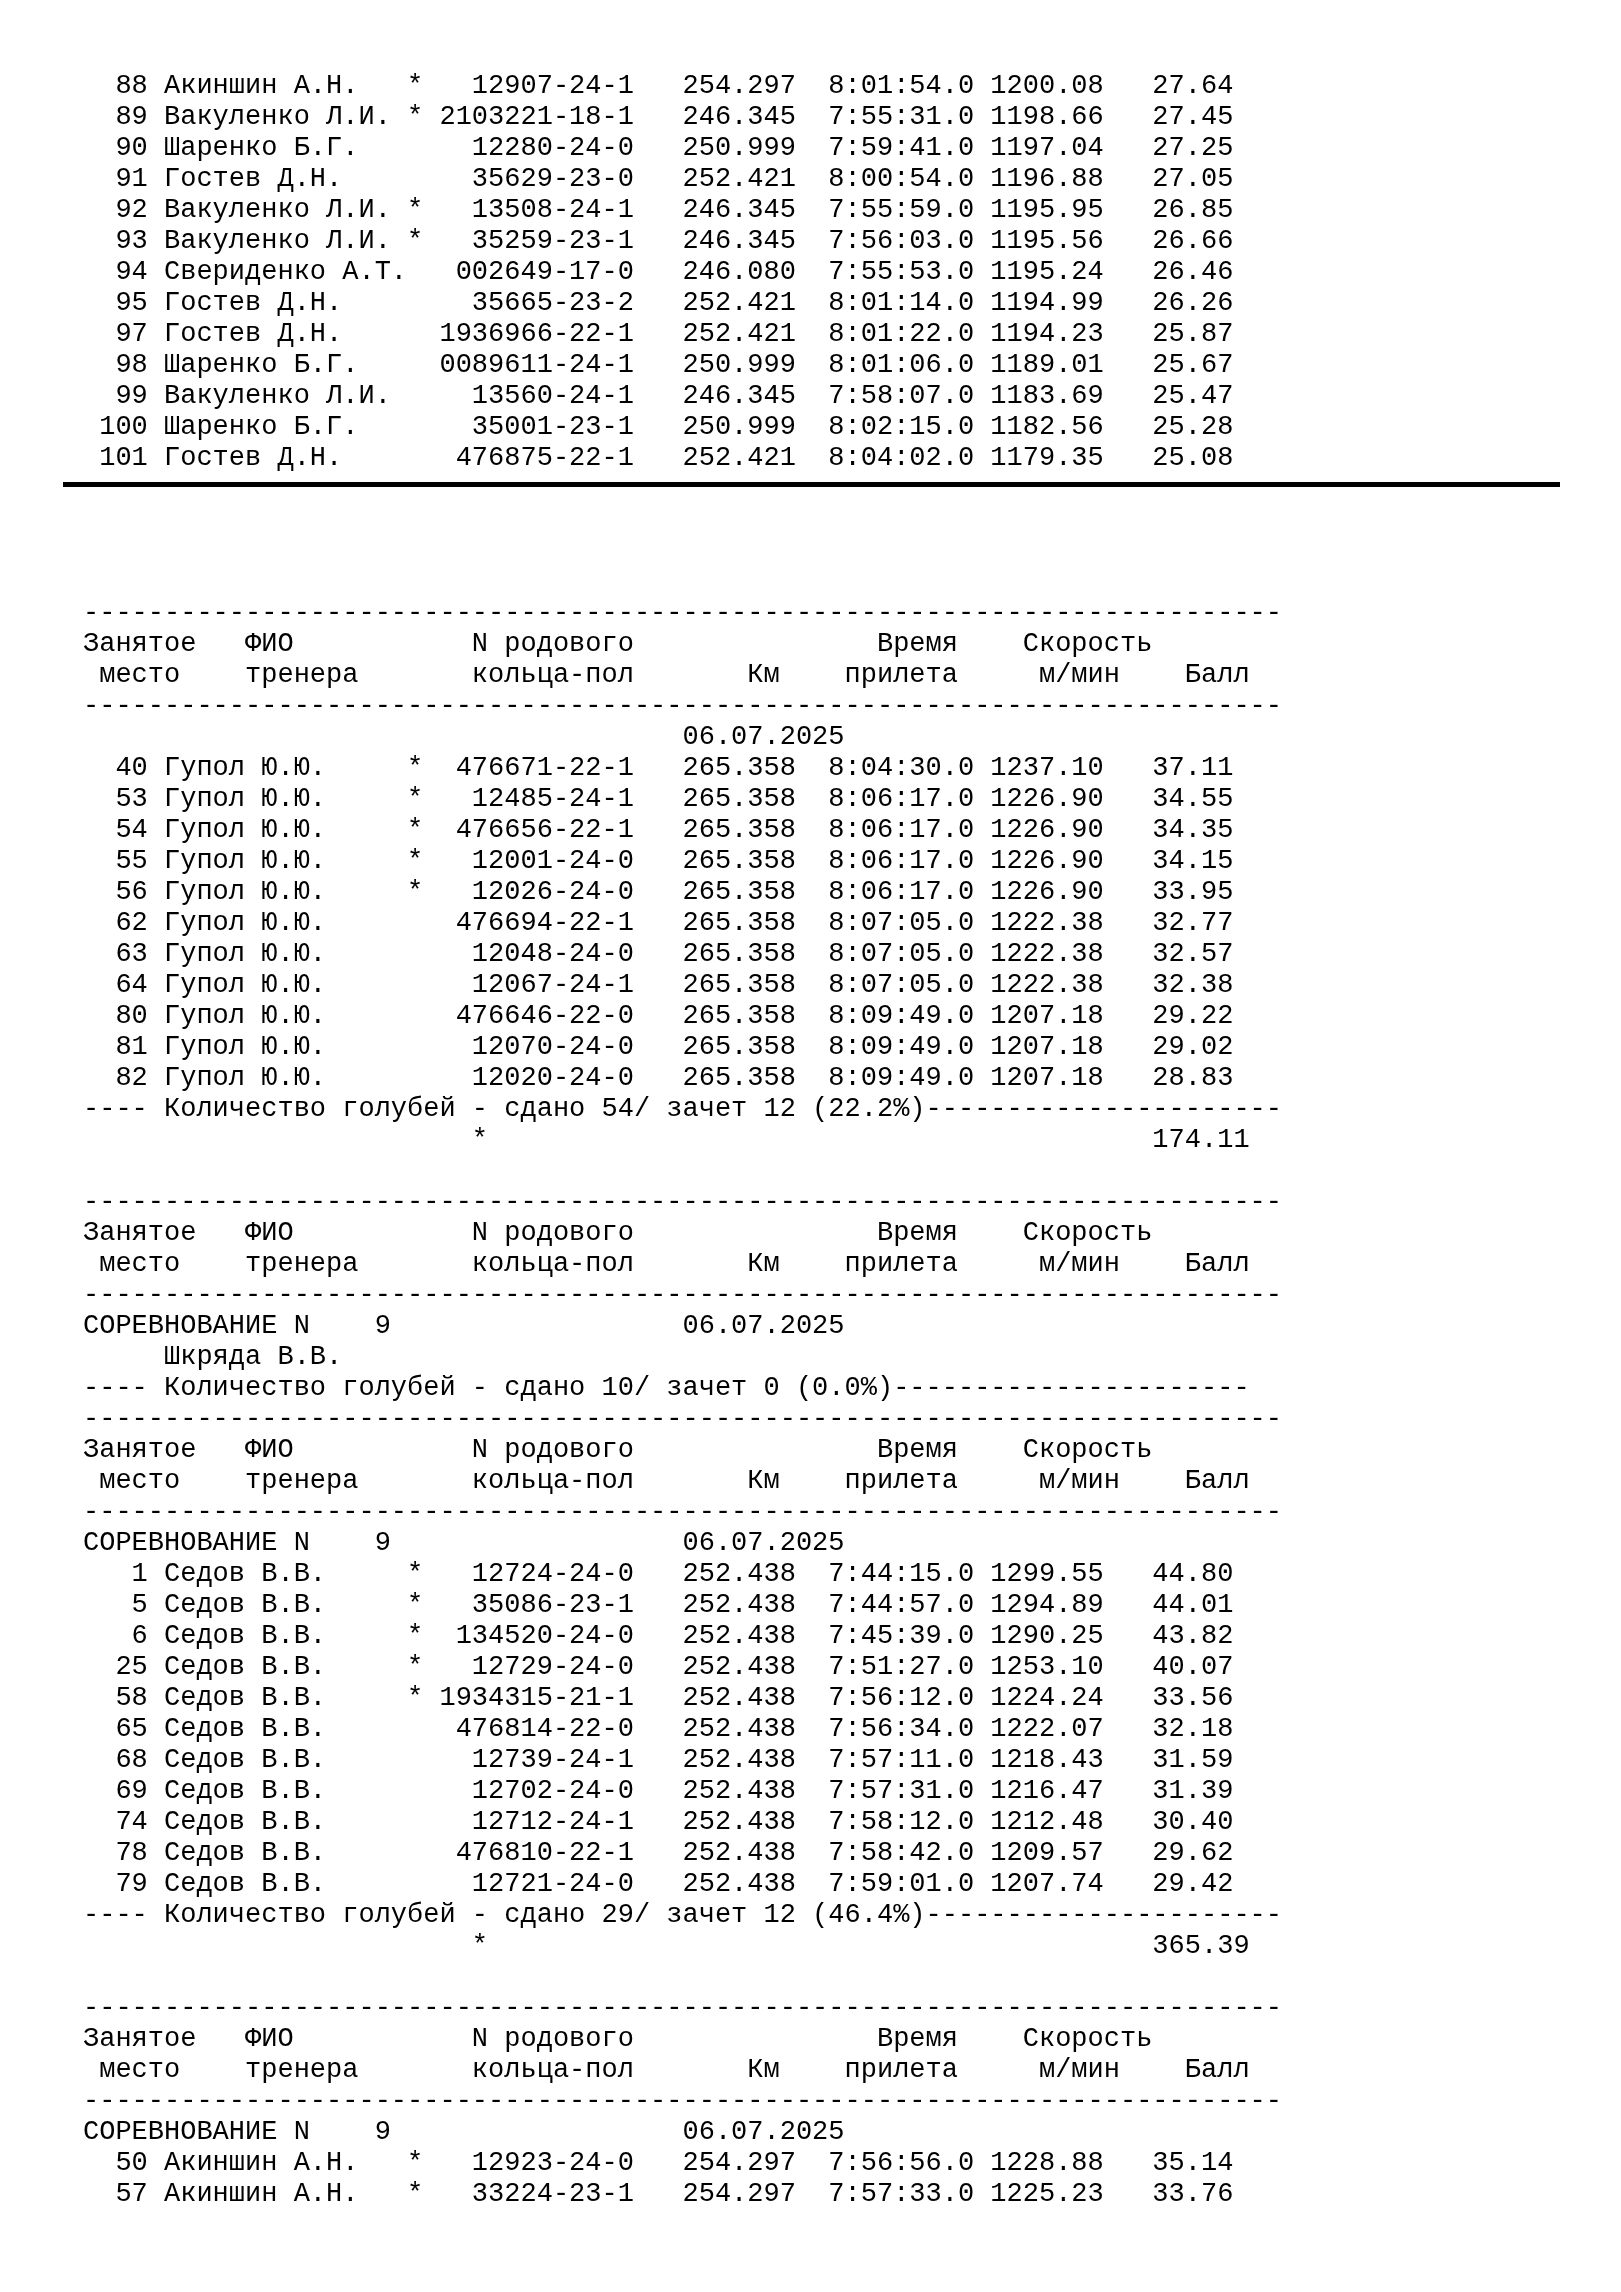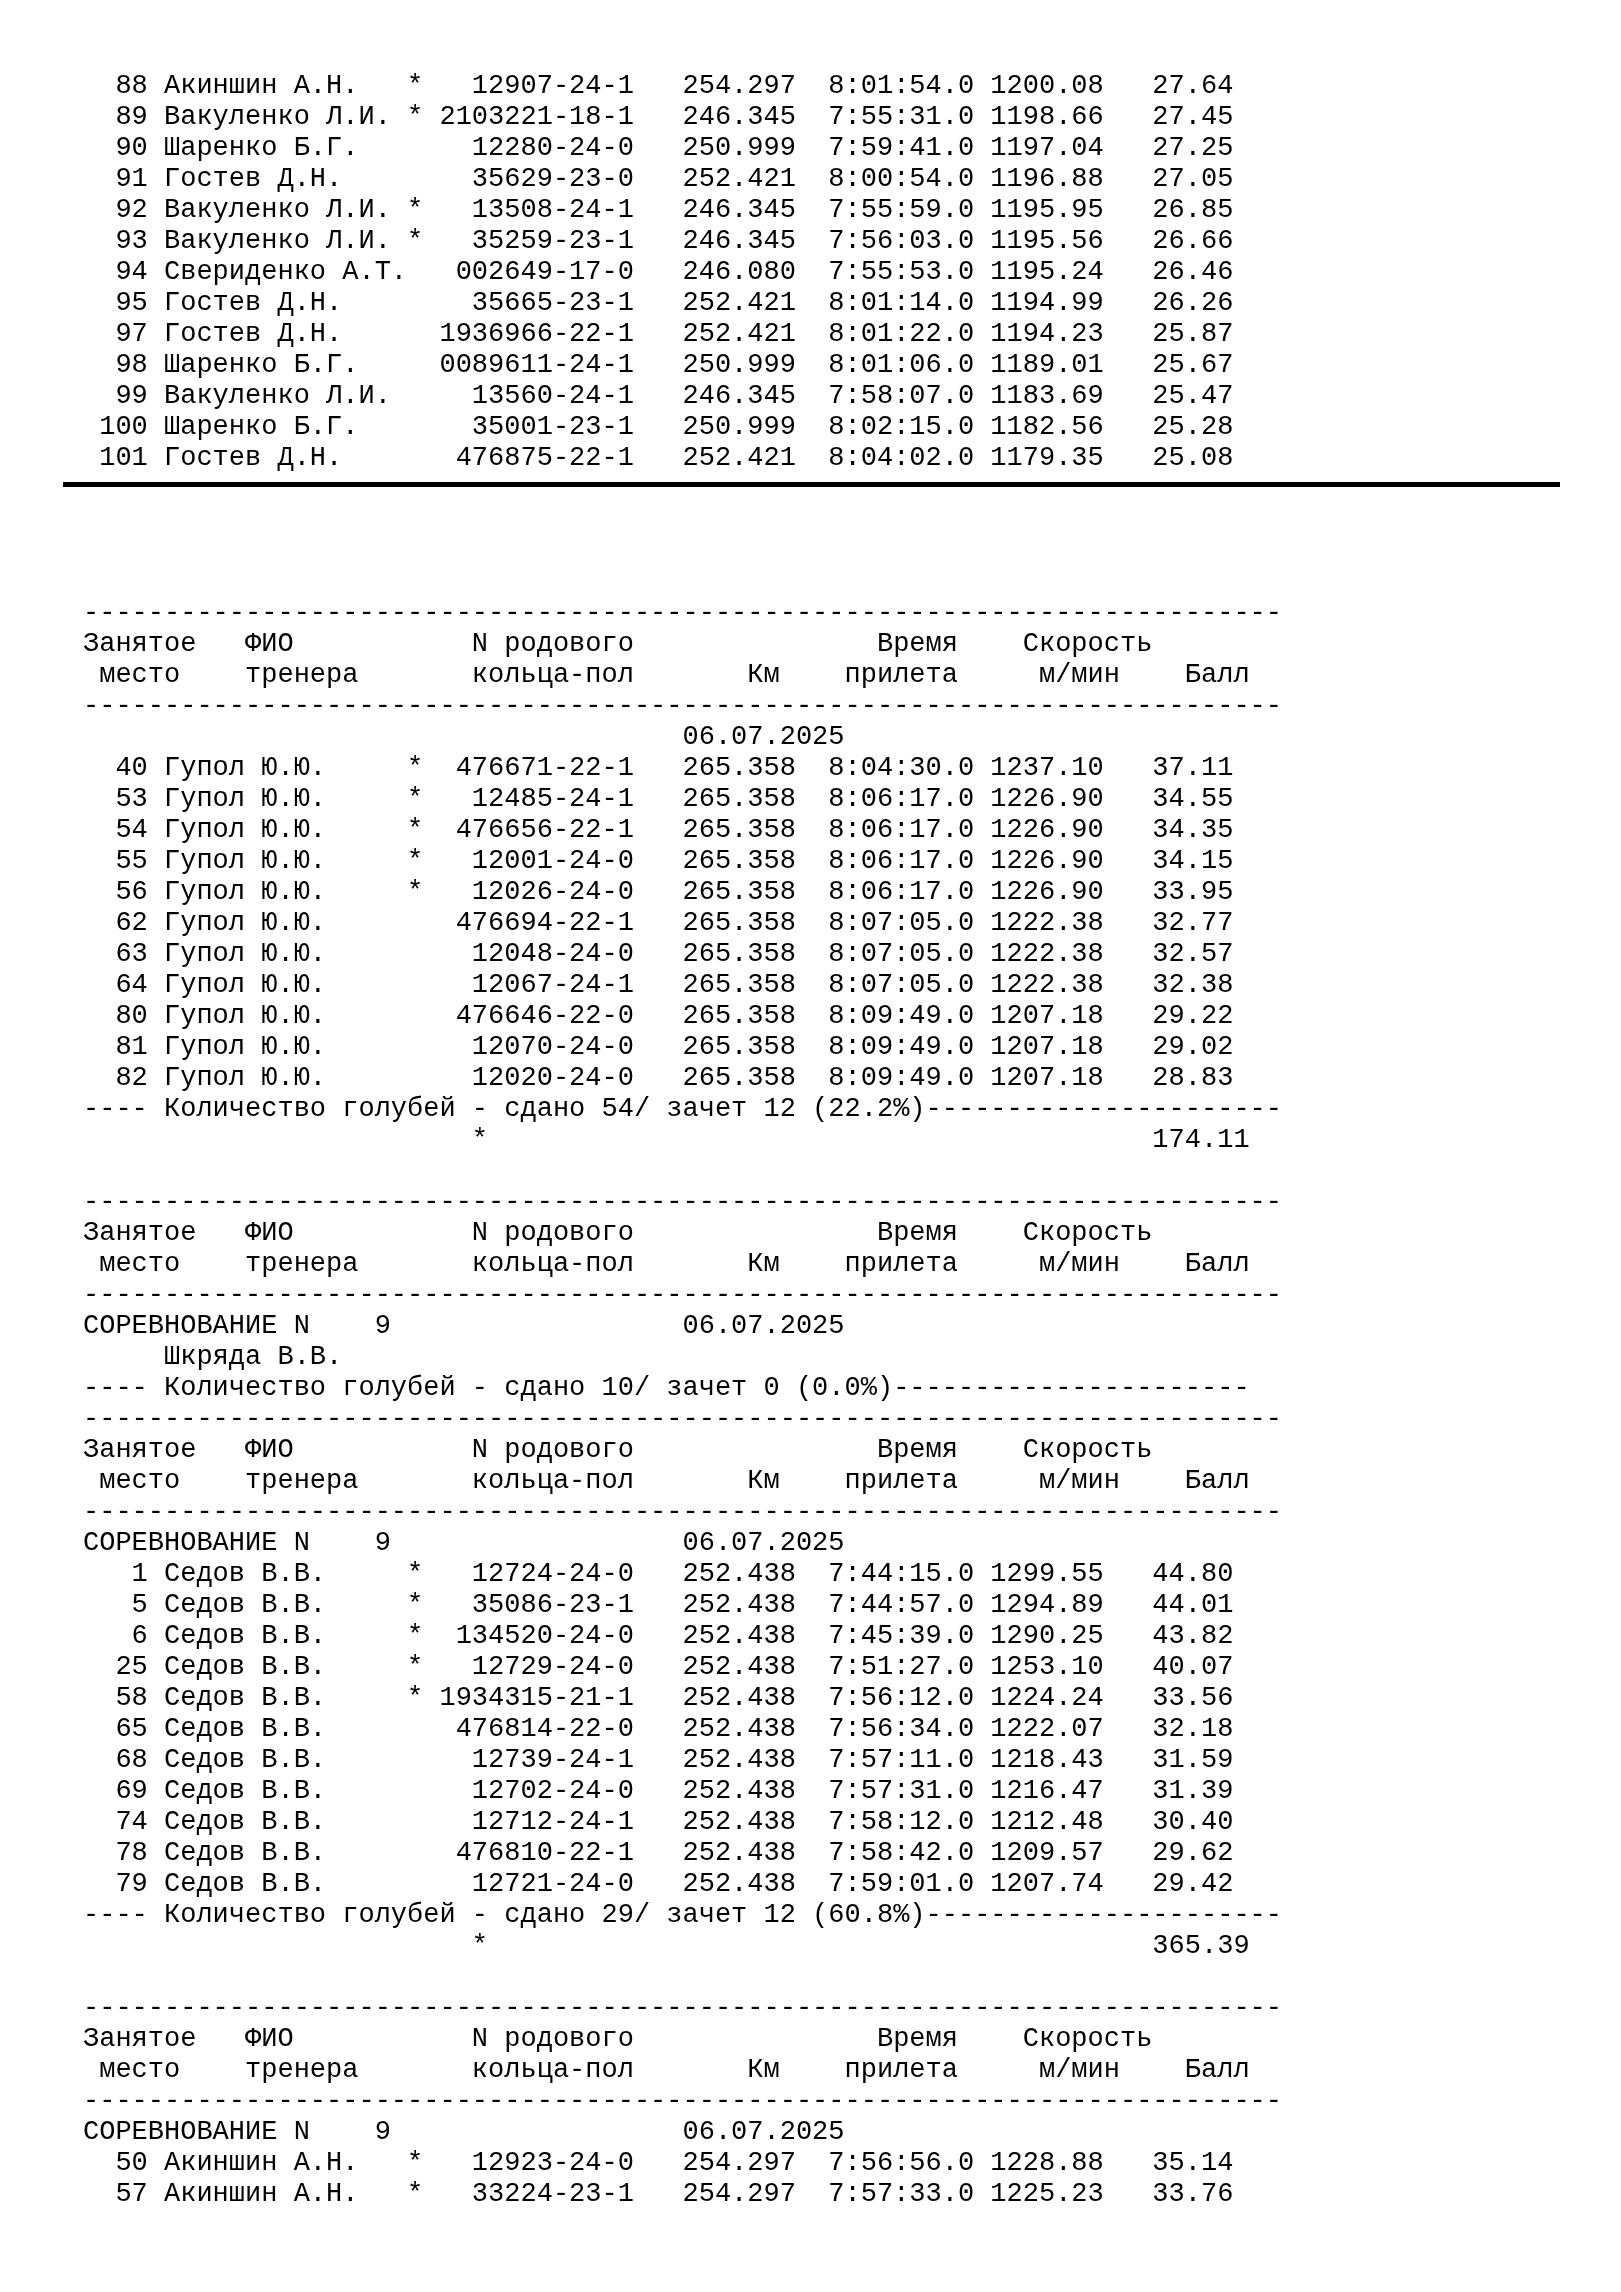--- a/index.html
+++ b/index.html
@@ -32,21 +32,21 @@
 
 <div class="page">
   <div class="report" id="report" style="color: rgb(0, 0, 0);">
       <div class="ln">  88 Акиншин А.Н.   *   12907-24-1   254.297  8:01:54.0 1200.08   27.64</div>
       <div class="ln">  89 Вакуленко Л.И. * 2103221-18-1   246.345  7:55:31.0 1198.66   27.45</div>
       <div class="ln">  90 Шаренко Б.Г.       12280-24-0   250.999  7:59:41.0 1197.04   27.25</div>
       <div class="ln">  91 Гостев Д.Н.        35629-23-0   252.421  8:00:54.0 1196.88   27.05</div>
       <div class="ln">  92 Вакуленко Л.И. *   13508-24-1   246.345  7:55:59.0 1195.95   26.85</div>
       <div class="ln">  93 Вакуленко Л.И. *   35259-23-1   246.345  7:56:03.0 1195.56   26.66</div>
       <div class="ln">  94 Свериденко А.Т.   002649-17-0   246.080  7:55:53.0 1195.24   26.46</div>
-      <div class="ln">  95 Гостев Д.Н.        35665-23-1   252.421  8:01:14.0 1194.99   26.26</div>
+      <div class="ln">  95 Гостев Д.Н.        35665-23-2   252.421  8:01:14.0 1194.99   26.26</div>
       <div class="ln">  97 Гостев Д.Н.      1936966-22-1   252.421  8:01:22.0 1194.23   25.87</div>
       <div class="ln">  98 Шаренко Б.Г.     0089611-24-1   250.999  8:01:06.0 1189.01   25.67</div>
       <div class="ln">  99 Вакуленко Л.И.     13560-24-1   246.345  7:58:07.0 1183.69   25.47</div>
       <div class="ln"> 100 Шаренко Б.Г.       35001-23-1   250.999  8:02:15.0 1182.56   25.28</div>
       <div class="ln"> 101 Гостев Д.Н.       476875-22-1   252.421  8:04:02.0 1179.35   25.08</div>
       <div class="ln rule"><span class="bar"></span></div>
       <div class="ln"></div>
       <div class="ln"></div>
       <div class="ln"></div>
       <div class="ln">--------------------------------------------------------------------------</div>
@@ -84,21 +84,21 @@
       <div class="ln">   5 Седов В.В.     *   35086-23-1   252.438  7:44:57.0 1294.89   44.01</div>
       <div class="ln">   6 Седов В.В.     *  134520-24-0   252.438  7:45:39.0 1290.25   43.82</div>
       <div class="ln">  25 Седов В.В.     *   12729-24-0   252.438  7:51:27.0 1253.10   40.07</div>
       <div class="ln">  58 Седов В.В.     * 1934315-21-1   252.438  7:56:12.0 1224.24   33.56</div>
       <div class="ln">  65 Седов В.В.        476814-22-0   252.438  7:56:34.0 1222.07   32.18</div>
       <div class="ln">  68 Седов В.В.         12739-24-1   252.438  7:57:11.0 1218.43   31.59</div>
       <div class="ln">  69 Седов В.В.         12702-24-0   252.438  7:57:31.0 1216.47   31.39</div>
       <div class="ln">  74 Седов В.В.         12712-24-1   252.438  7:58:12.0 1212.48   30.40</div>
       <div class="ln">  78 Седов В.В.        476810-22-1   252.438  7:58:42.0 1209.57   29.62</div>
       <div class="ln">  79 Седов В.В.         12721-24-0   252.438  7:59:01.0 1207.74   29.42</div>
-      <div class="ln">---- Количество голубей - сдано 29/ зачет 12 (60.8%)----------------------</div>
+      <div class="ln">---- Количество голубей - сдано 29/ зачет 12 (46.4%)----------------------</div>
       <div class="ln">                        *                                         365.39</div>
       <div class="ln"></div>
       <div class="ln">--------------------------------------------------------------------------</div>
       <div class="ln">Занятое   ФИО           N родового               Время    Скорость</div>
       <div class="ln"> место    тренера       кольца-пол       Км    прилета     м/мин    Балл</div>
       <div class="ln">--------------------------------------------------------------------------</div>
       <div class="ln">СОРЕВНОВАНИЕ N    9                  06.07.2025</div>
       <div class="ln">  50 Акиншин А.Н.   *   12923-24-0   254.297  7:56:56.0 1228.88   35.14</div>
       <div class="ln">  57 Акиншин А.Н.   *   33224-23-1   254.297  7:57:33.0 1225.23   33.76</div>
     </div>

